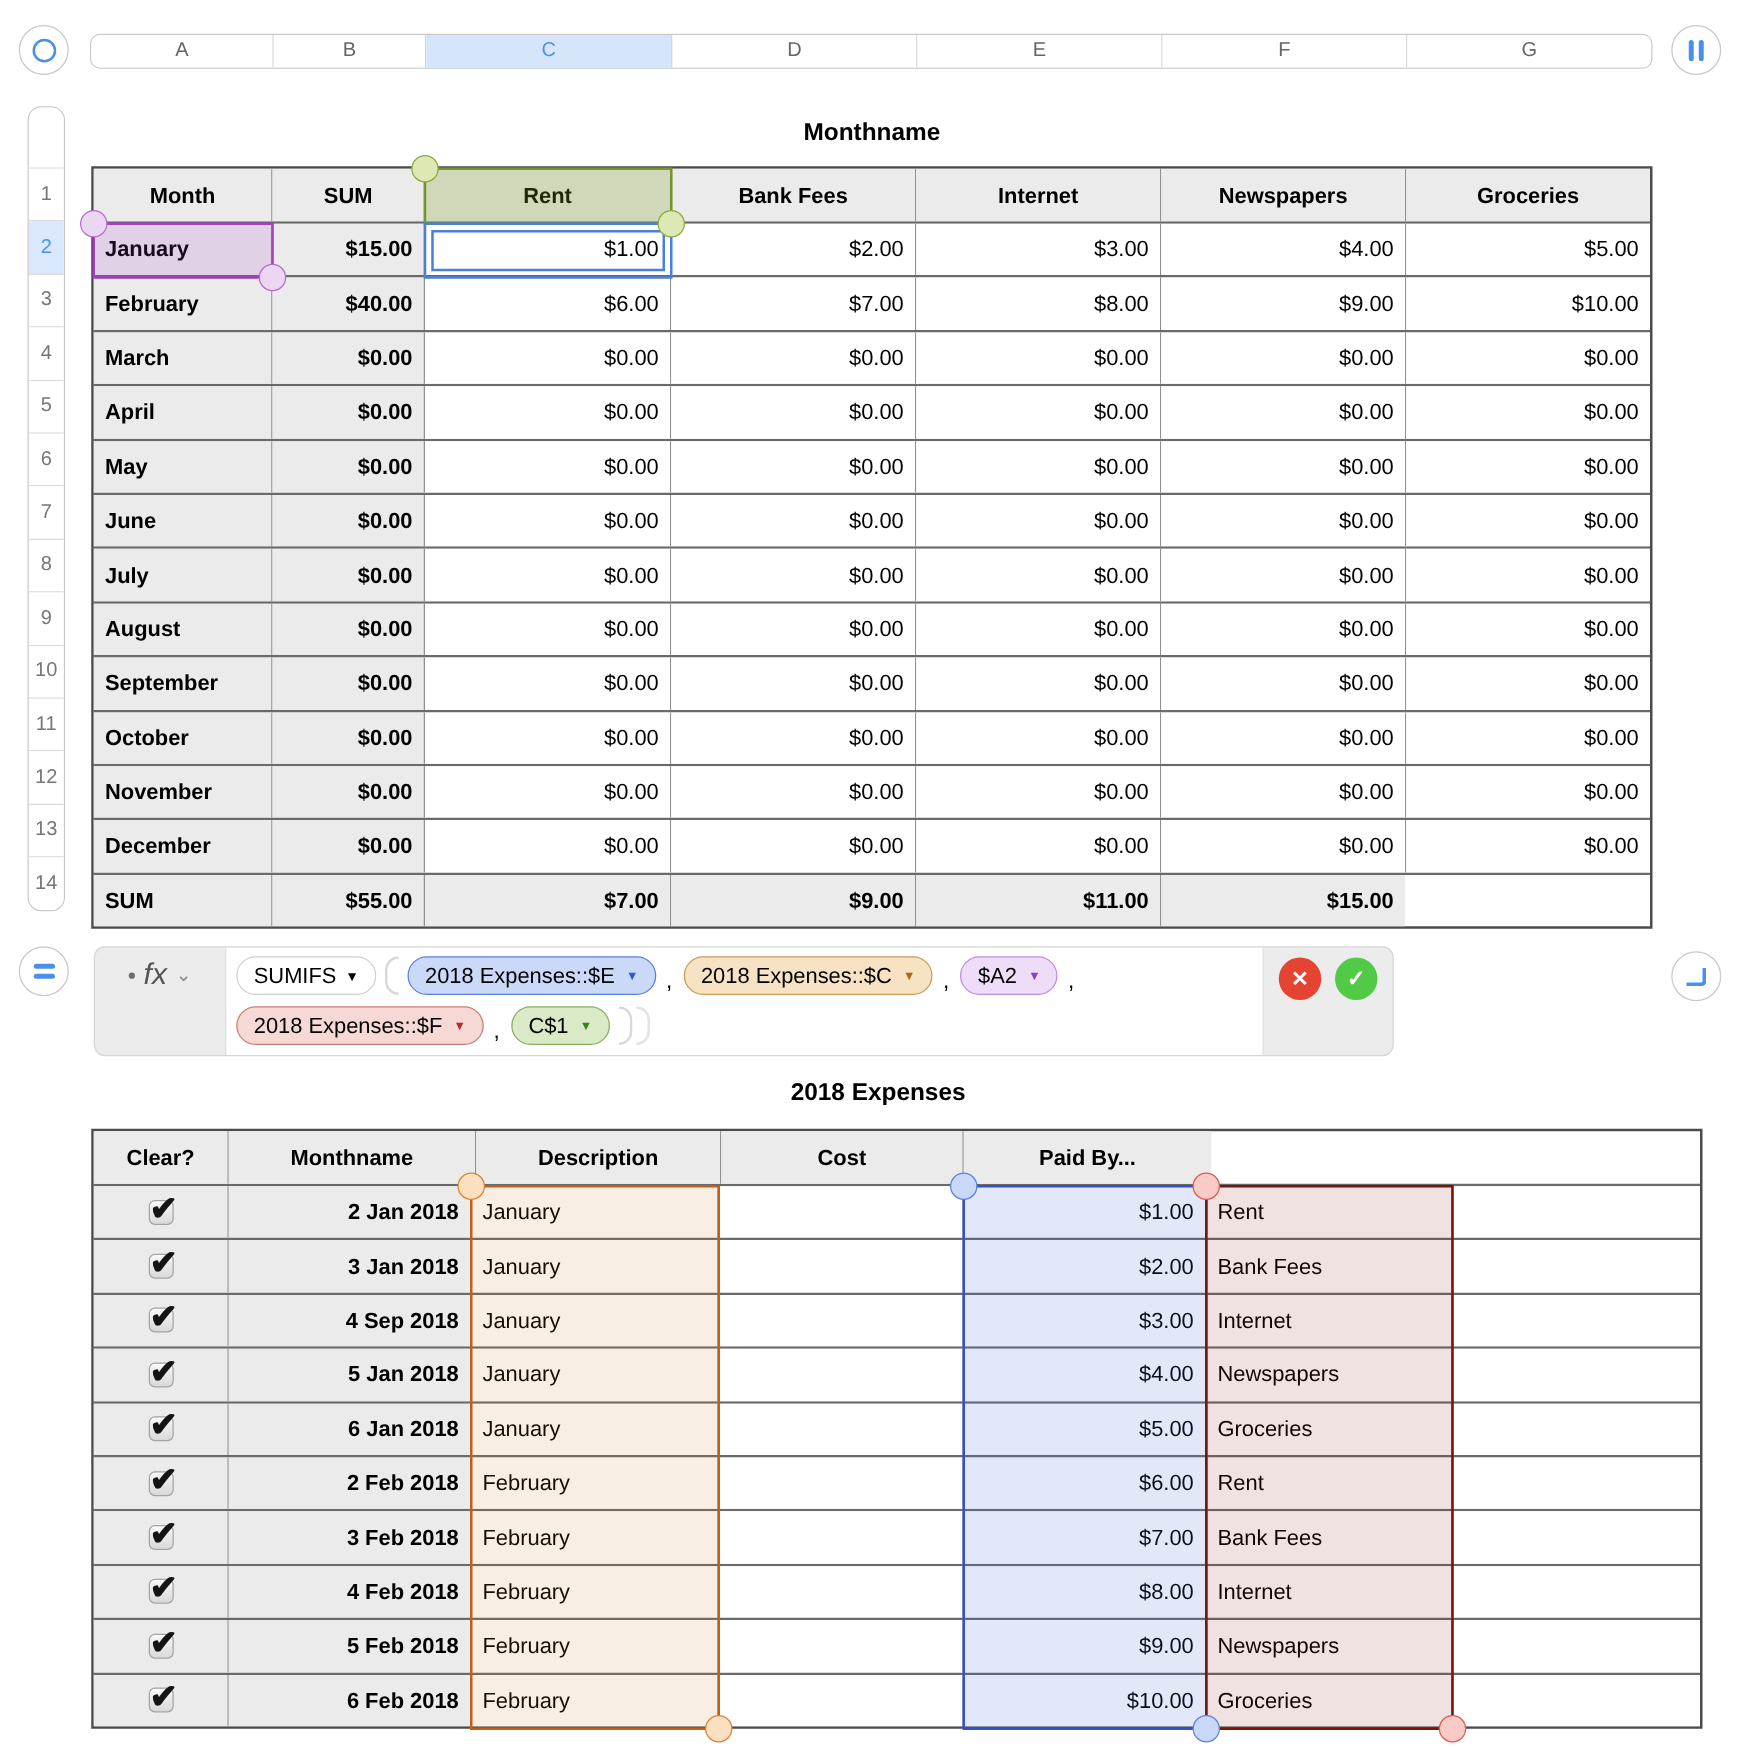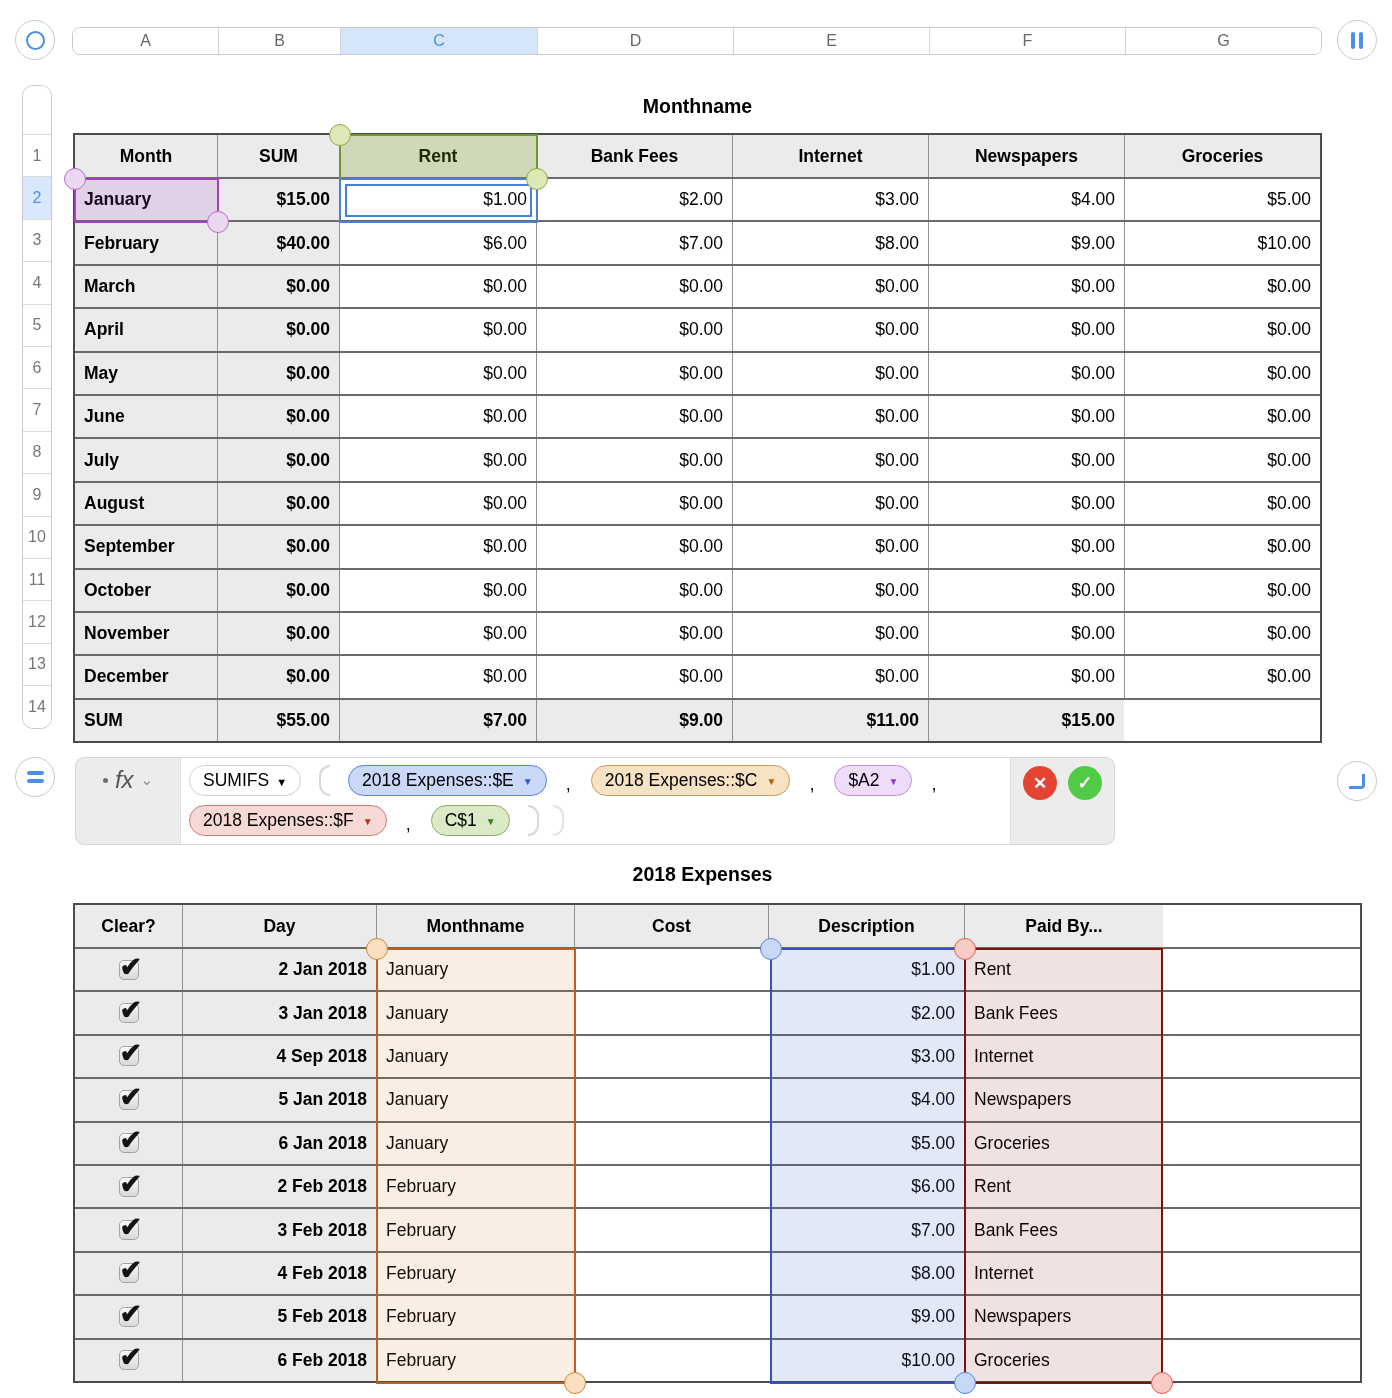--- a/index.html
+++ b/index.html
@@ -86,21 +86,21 @@
 
   
   #fx-bar{position:absolute;left:75px;top:757px;width:1040px;height:88px;border:1px solid #d6d6d6;
           border-radius:9px;background:#ececec;display:flex;overflow:hidden;box-sizing:border-box;}
   .fx-left{width:104px;display:flex;align-items:center;gap:7px;justify-content:center;height:44px;}
   .fx-dot{width:5px;height:5px;border-radius:50%;background:#6e6e6e;}
   .fx-label{font-style:italic;font-size:24px;color:#555;}
   .fx-chev{color:#8a8a8a;font-size:15px;}
   .fx-mid{flex:1;background:#fff;border-left:1px solid #ddd;border-right:1px solid #ddd;
           padding:7px 8px;display:flex;flex-direction:column;gap:9px;}
-  .fx-line{display:flex;align-items:center;gap:18px;}
+  .fx-line{display:flex;align-items:center;gap:7px;}
   .fx-right{width:103px;display:flex;gap:11px;justify-content:center;align-items:flex-start;padding-top:8px;box-sizing:border-box;}
   .rb{width:34px;height:34px;border-radius:50%;display:flex;align-items:center;justify-content:center;
       color:#fff;font-weight:700;border:none;}
   .rb.cancel{background:#e54433;font-size:17px;}
   .rb.ok{background:#51cb45;font-size:18px;}
 
   .pill{height:31px;border-radius:16px;display:flex;align-items:center;gap:9px;padding:0 13px;
         font-size:17.5px;color:#000;box-sizing:border-box;flex:none;}
   .caret{font-size:10px;transform:translateY(1px);}
   .pill.fn{background:#fff;border:1.5px solid #cfcfcf;gap:7px;}
@@ -390,24 +390,23 @@
       <button class="rb cancel">✕</button>
       <button class="rb ok">✓</button>
     </div>
   </div>
 
   <div id="title2" class="title">2018 Expenses</div>
   <div id="table2" class="sheet-table">
     <div class="t-sec hdr">
         <div class="grid-row ">
           <div class="cell gray bold center" style="width: 108px;">Clear?</div>
-          <div class="cell gray bold center" style="width: 194px;">Day</div>
           <div class="cell gray bold center" style="width: 198px;">Monthname</div>
+          <div class="cell gray bold center" style="width: 196px;">Description</div>
           <div class="cell gray bold center" style="width: 194px;">Cost</div>
-          <div class="cell gray bold center" style="width: 196px;">Description</div>
           <div class="cell gray bold center" style="width: 198px;">Paid By...</div>
         </div>
       </div>
     <div class="t-sec">
         <div class="grid-row ">
           <div class="cell gray chk" style="width: 108px;">
             <span class="checkbox checked">✔</span>
           </div>
           <div class="cell gray bold right" style="width: 194px;">2 Jan 2018</div>
           <div class="cell white left" style="width: 198px;">January</div>

